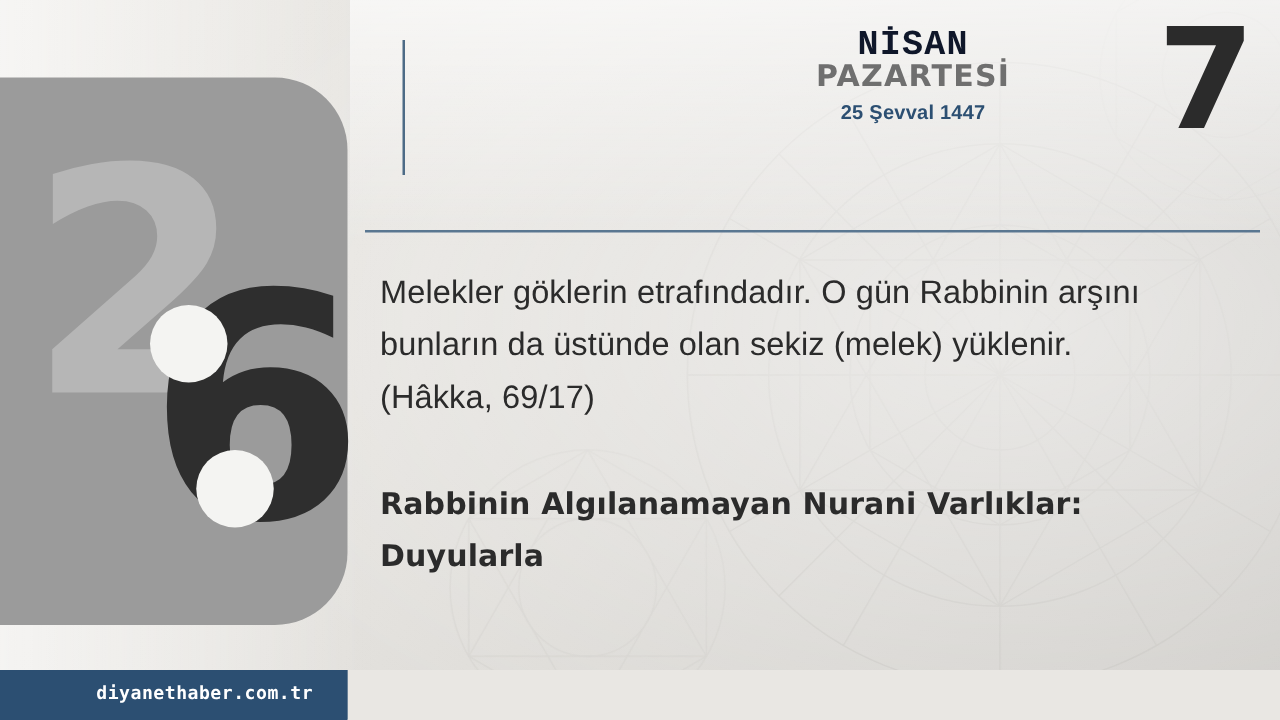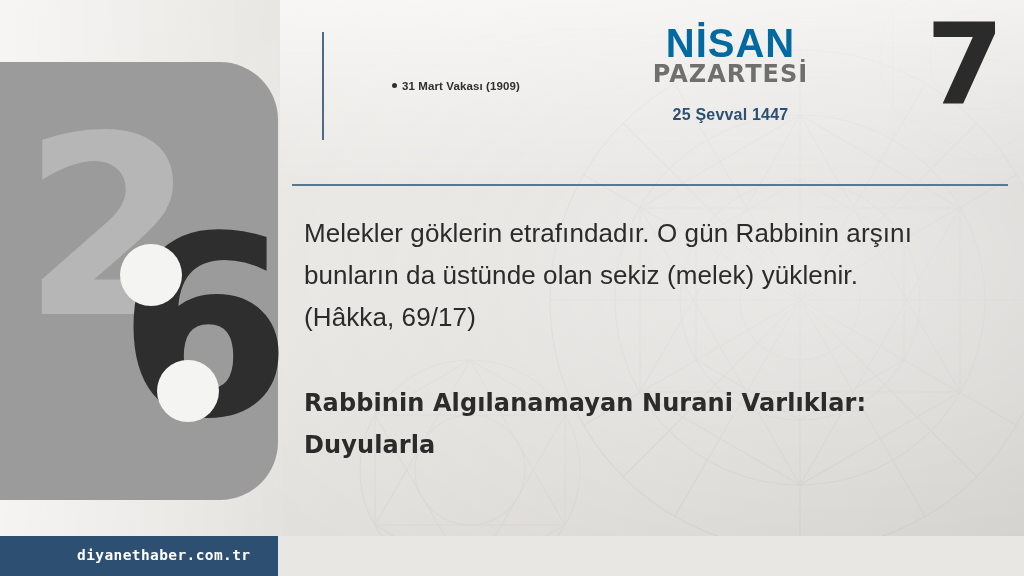--- a/index.html
+++ b/index.html
@@ -112,38 +112,38 @@
   }
 
   .month-wrap {
     position: absolute;
     left: 588px;
     top: 22px;
     width: 285px;
     text-align: center;
   }
   .month {
-    font-family: Liberation Sans, sans-serif;
-    font-size: 40px;
+    font-family: Liberation Mono, monospace;
+    font-size: 28px;
     font-weight: bold;
     letter-spacing: 1px;
-    color: #0369a1;
+    color: #0f172a;
     line-height: 1.05;
   }
   .weekday {
     font-family: "DejaVu Sans", sans-serif;
     font-size: 24px;
     font-weight: bold;
     letter-spacing: 1px;
     color: #6f6f6f;
     line-height: 1.05;
     margin-top: -2px;
   }
   .hijri {
-    margin-top: 19px;
+    margin-top: 7px;
     font-size: 16px;
     font-weight: bold;
     color: #2c4f72;
     letter-spacing: 0.2px;
     text-align: center;
   }
 
   .daynum {
     position: absolute;
     right: 22px;
@@ -277,23 +277,20 @@
 
   <div class="year-card">
     <div class="y-ghost">2</div>
     <div class="y-dark">6</div>
     <div class="dot dot-a"></div>
     <div class="dot dot-b"></div>
   </div>
 
   <div class="hdr-rule-v"></div>
 
-  <div class="note">
-    <span class="bullet"></span><span>31 Mart Vakası (1909)</span>
-  </div>
 
   <div class="month-wrap">
     <div class="month">NİSAN</div>
     <div class="weekday">PAZARTESİ</div>
     <div class="hijri">25 Şevval 1447</div>
   </div>
 
   <div class="daynum">7</div>
 
   <div class="hdr-rule-h"></div>

